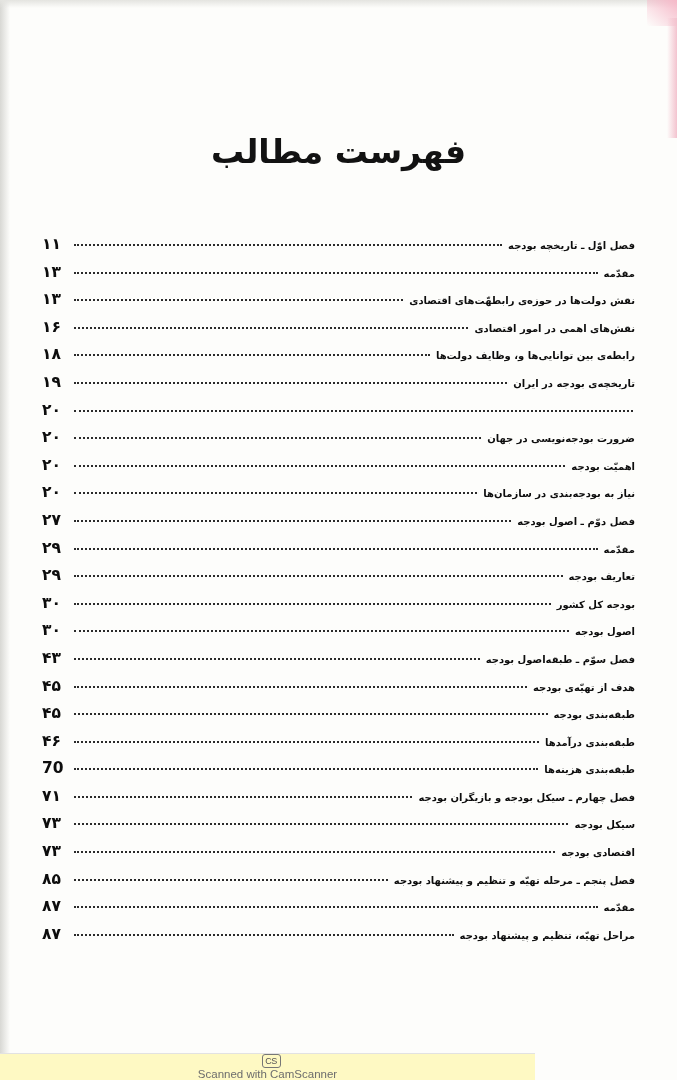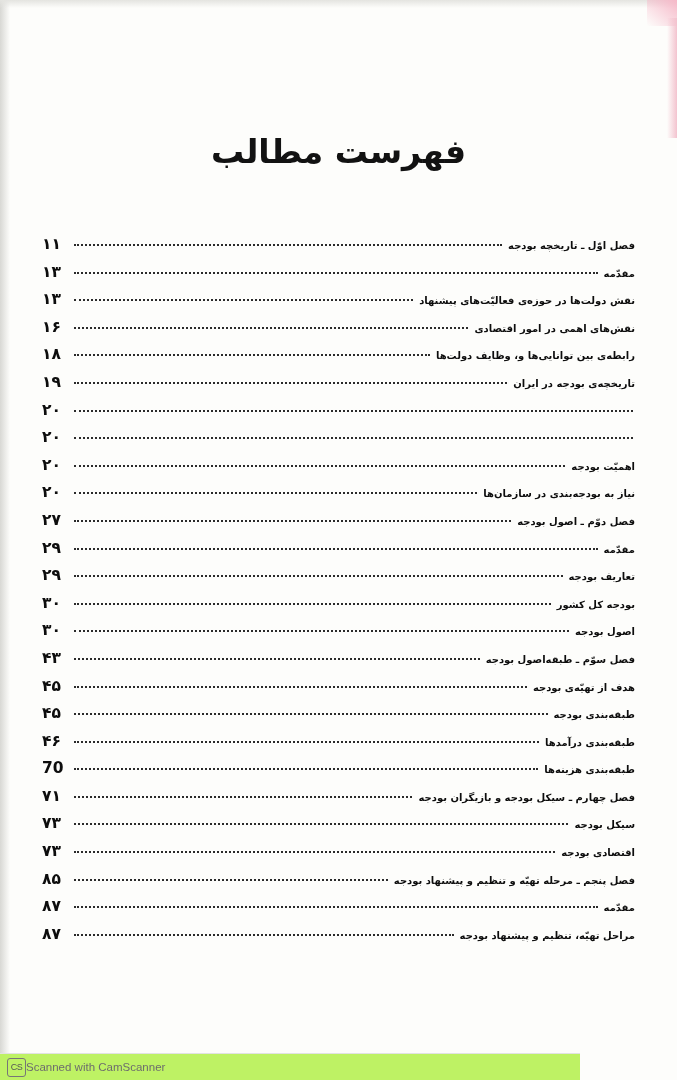--- a/index.html
+++ b/index.html
@@ -118,27 +118,28 @@
     font-weight: bold;
     color: #0d0d0d;
     direction: rtl;
   }
 
   
   .footer {
     position: absolute;
     left: 0;
     bottom: 0;
-    width: 580px;
+    width: 535px;
     height: 26px;
-    background: #bef264;
+    background: #fef9c3;
     border-top: 1px solid #e2e2e2;
     display: flex;
     align-items: center;
     direction: ltr;
+    flex-direction: column;
   }
   .cs-badge {
     width: 17px;
     height: 17px;
     margin-left: 7px;
     border: 1.4px solid #777;
     border-radius: 3px;
     color: #555;
     font-size: 9px;
     font-family: "Liberation Sans", sans-serif;
@@ -170,21 +171,21 @@
         <span class="toc-label">فصل اوّل ـ تاریخچه بودجه</span>
         <span class="toc-dots"></span>
         <span class="toc-page">۱۱</span>
       </div>
       <div class="toc-row">
         <span class="toc-label">مقدّمه</span>
         <span class="toc-dots"></span>
         <span class="toc-page">۱۳</span>
       </div>
       <div class="toc-row">
-        <span class="toc-label">نقش دولت‌ها در حوزه‌ی فعالیّت‌های پیشنهاد</span>
+        <span class="toc-label">نقش دولت‌ها در حوزه‌ی رابطهّت‌های اقتصادی</span>
         <span class="toc-dots"></span>
         <span class="toc-page">۱۳</span>
       </div>
       <div class="toc-row">
         <span class="toc-label">نقش‌های اهمی در امور اقتصادی</span>
         <span class="toc-dots"></span>
         <span class="toc-page">۱۶</span>
       </div>
       <div class="toc-row">
         <span class="toc-label">رابطه‌ی بین توانایی‌ها و، وظایف دولت‌ها</span>
@@ -194,20 +195,21 @@
       <div class="toc-row">
         <span class="toc-label">تاریخچه‌ی بودجه در ایران</span>
         <span class="toc-dots"></span>
         <span class="toc-page">۱۹</span>
       </div>
       <div class="toc-row">
         <span class="toc-dots"></span>
         <span class="toc-page">۲۰</span>
       </div>
       <div class="toc-row">
+        <span class="toc-label">ضرورت بودجه‌نویسی در جهان</span>
         <span class="toc-dots"></span>
         <span class="toc-page">۲۰</span>
       </div>
       <div class="toc-row">
         <span class="toc-label">اهمیّت بودجه</span>
         <span class="toc-dots"></span>
         <span class="toc-page">۲۰</span>
       </div>
       <div class="toc-row">
         <span class="toc-label">نیاز به بودجه‌بندی در سازمان‌ها</span>

